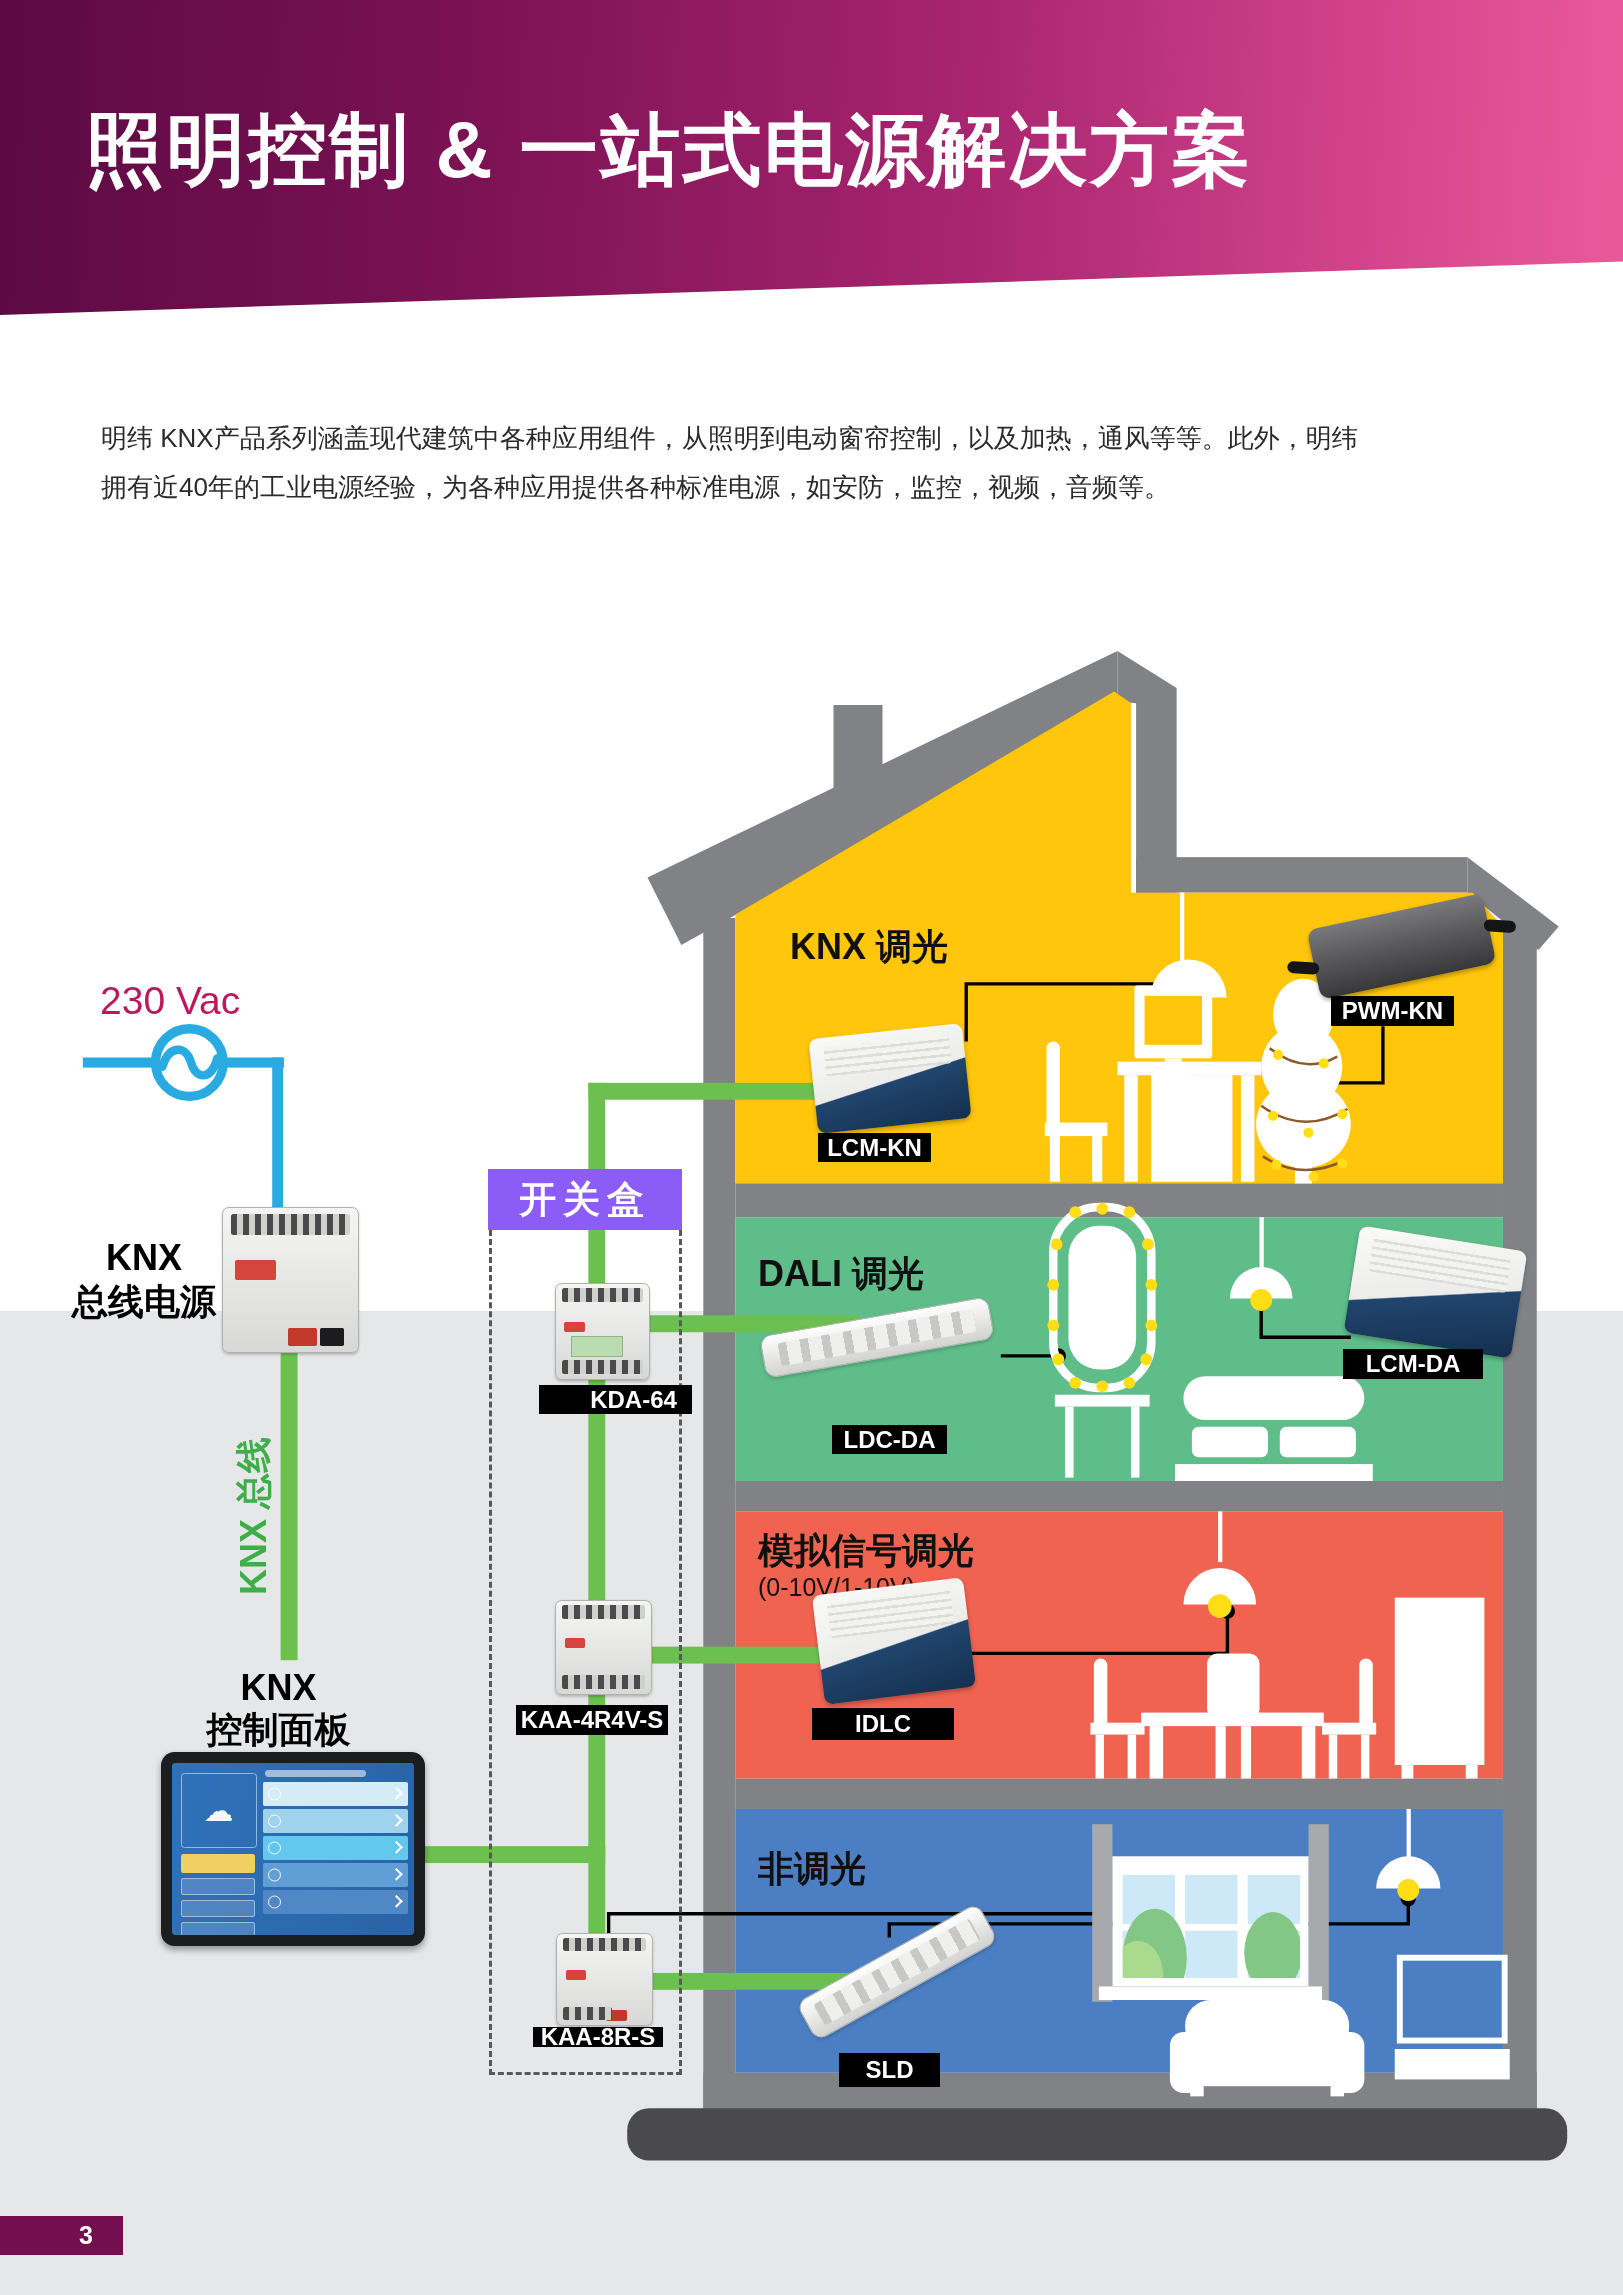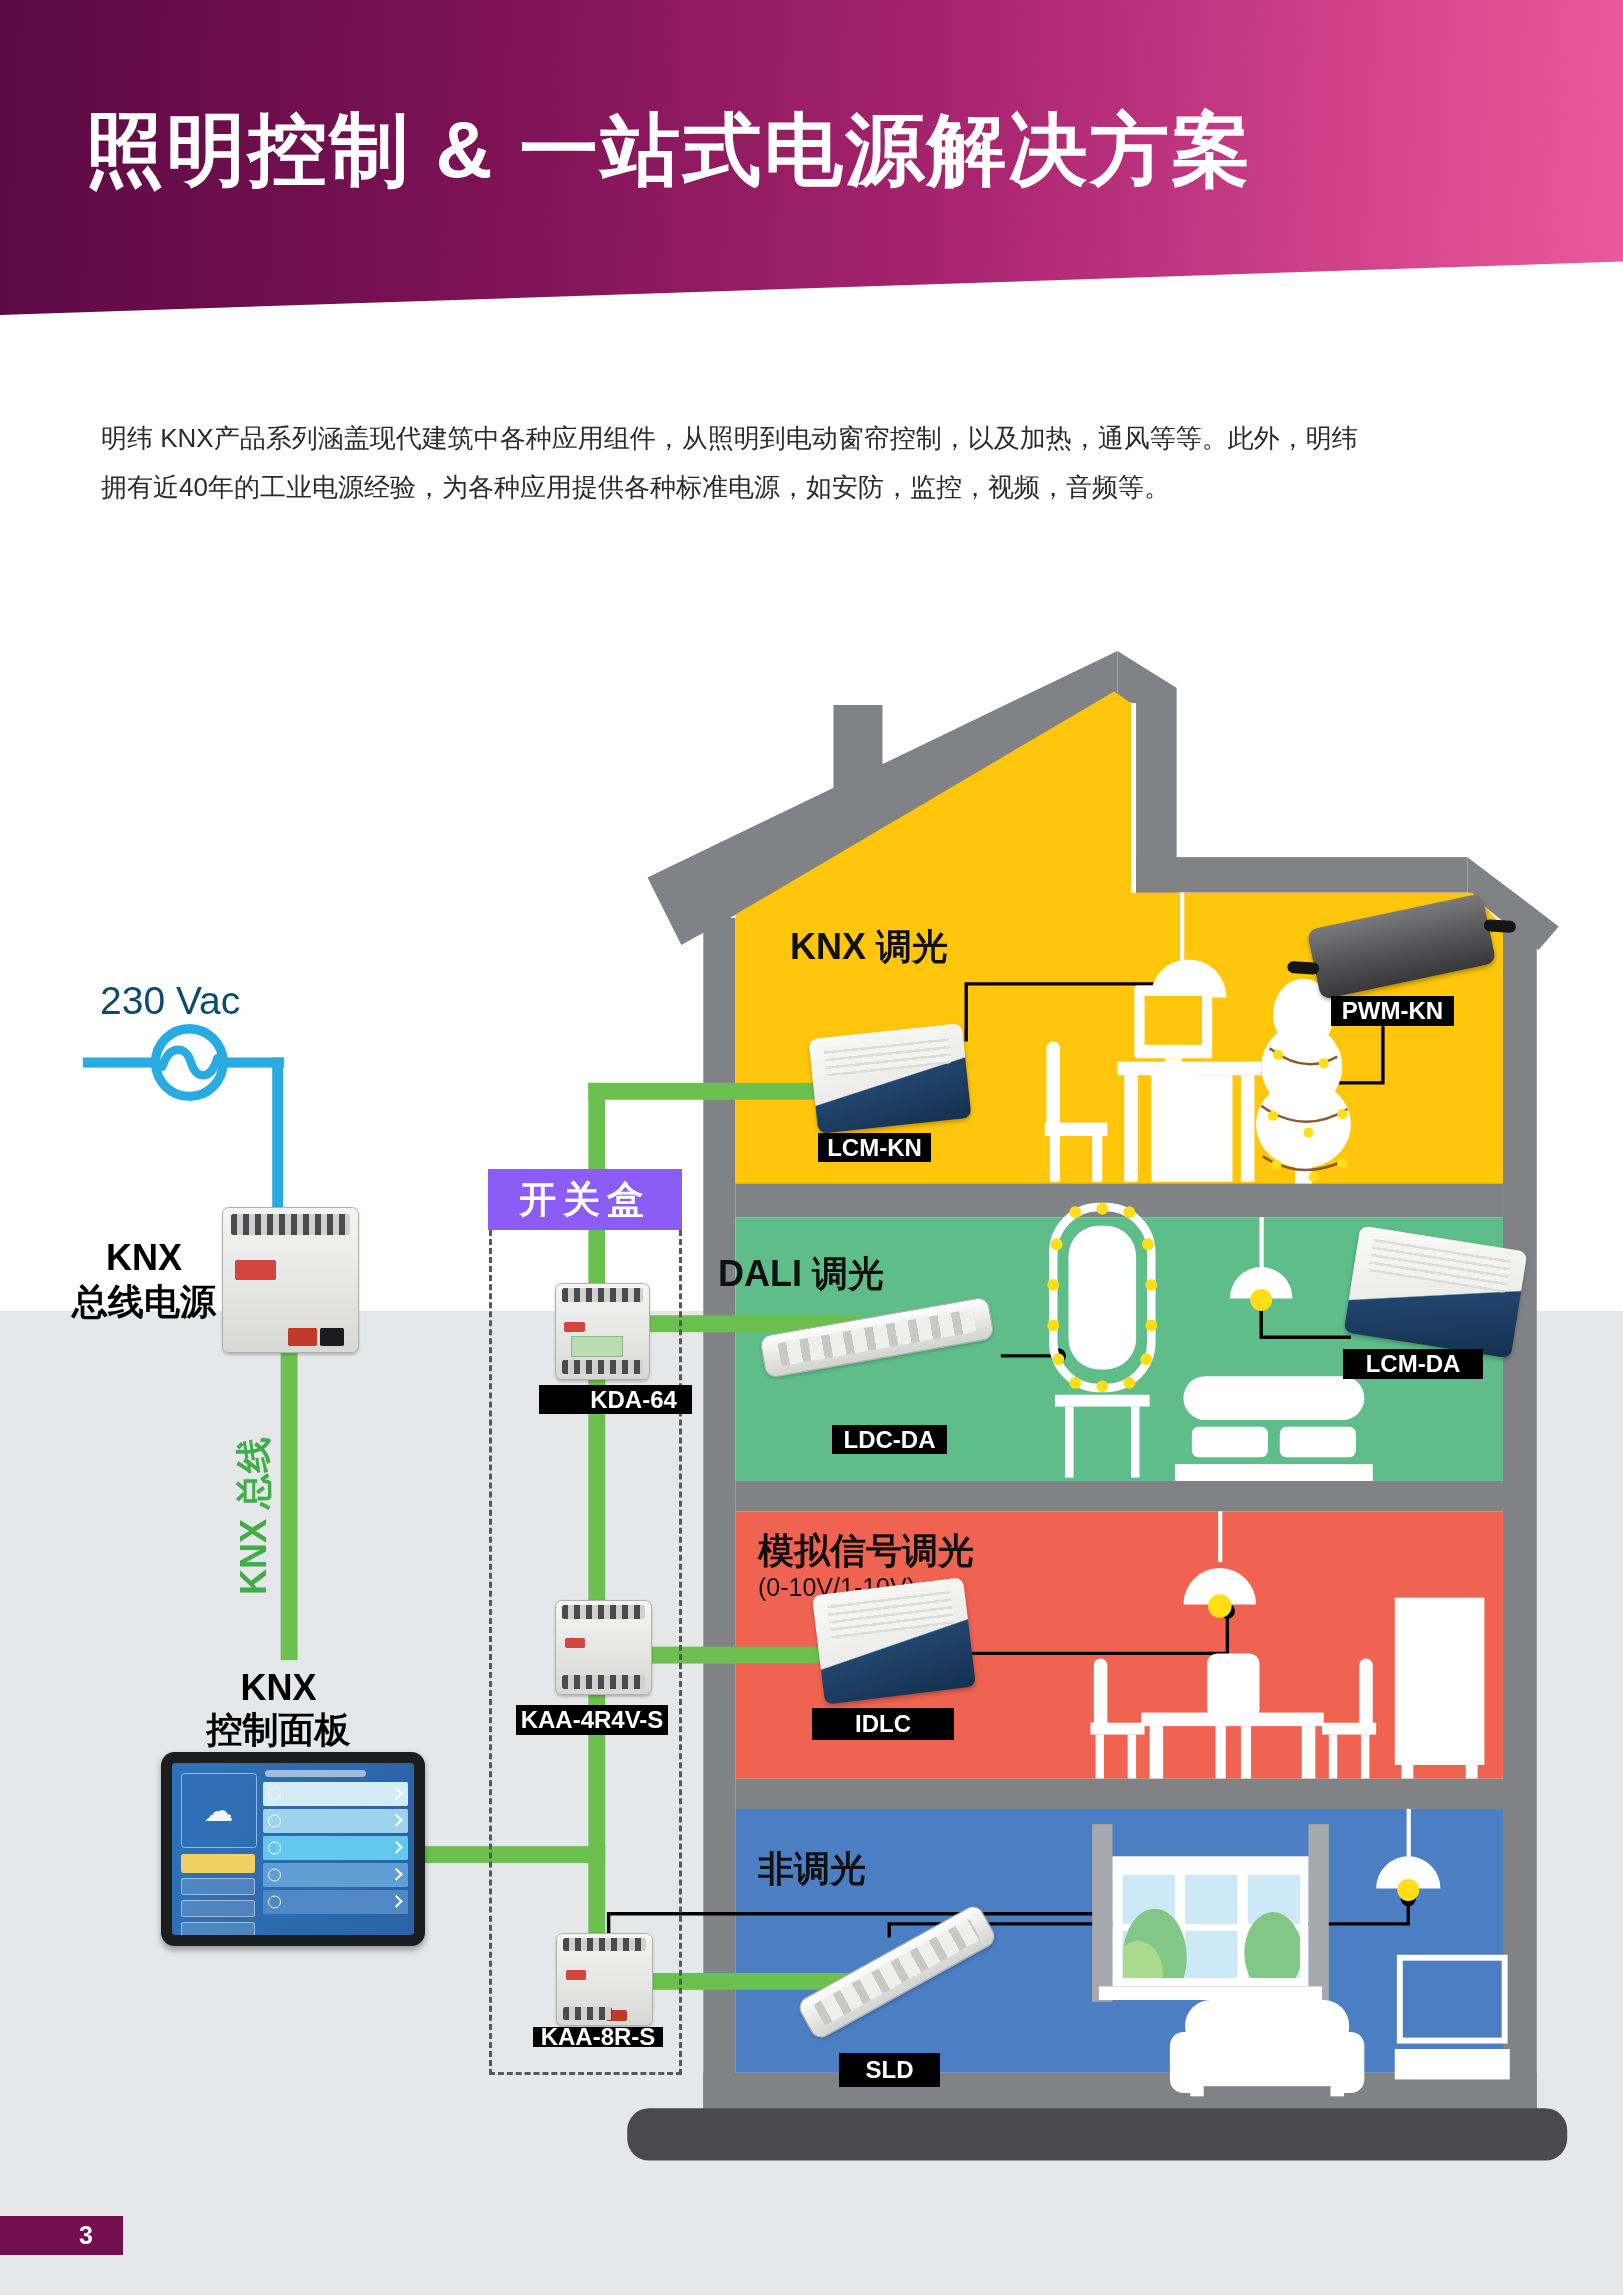--- a/index.html
+++ b/index.html
@@ -32,21 +32,21 @@
   
   .plabel{background:#000000;color:#ffffff;font-weight:bold;font-size:24px;
     display:flex;align-items:center;justify-content:center;white-space:nowrap;}
 
   
   .swbox-title{left:488px;top:1169px;width:194px;height:61px;background:#8b5cf6;color:#ffffff;
     font-size:37px;font-weight:bold;letter-spacing:6.8px;display:flex;align-items:center;justify-content:center;}
   .swbox-dash{left:489px;top:1230px;width:193px;height:845px;border:3.4px dashed #57585a;border-top:none;box-sizing:border-box;}
 
   
-  .vac{left:100px;top:979px;color:#0c4a6e;font-size:39px;white-space:nowrap;}
+  .vac{left:100px;top:979px;color:#be185d;font-size:39px;white-space:nowrap;}
   .buspsu{left:68px;top:1236px;width:152px;text-align:center;color:#000;font-size:36px;font-weight:bold;line-height:44px;}
   .busgreen{left:135px;top:1427px;width:237px;height:178px;display:flex;align-items:center;justify-content:center;
     color:#3fae49;font-size:36px;font-weight:bold;transform:rotate(-90deg);transform-origin:50% 50%;white-space:nowrap;}
   .ctrlpanel{left:194px;top:1667px;width:169px;text-align:center;color:#000;font-size:36px;font-weight:bold;line-height:42px;}
 
   
   .din{background:linear-gradient(180deg,#f5f5f3,#d8d8d6);border:0.8px solid #b0b0ae;border-radius:6.8px;box-shadow:0 1.7px 2.5px rgba(0,0,0,.2);}
   .din .t,.din .b{position:absolute;left:6%;right:6%;height:15%;background:repeating-linear-gradient(90deg,#4a4a4c 0 6px,#d0d0ce 6px 12px);border-radius:2.5px;}
   .din .t{top:4%;} .din .b{bottom:5%;}
   .din .chip{position:absolute;left:9%;top:40%;width:22%;height:11%;background:#d6453d;border-radius:1.7px;}
@@ -363,21 +363,21 @@
         <span class="chev"></span>
       </div>
     <div class="trow" style="top:127px;background:#4f88c4;">
         <span class="ric"></span>
         <span class="chev"></span>
       </div>
   </div>
 </div>
 
 <div class="abs ftitle" style="left:790px;top:923px;">KNX 调光</div>
-<div class="abs ftitle" style="left:718px;top:1250px;text-align:right;">DALI 调光</div>
+<div class="abs ftitle" style="left:758px;top:1250px;text-align:right;">DALI 调光</div>
 <div class="abs ftitle" style="left:758px;top:1527px;">模拟信号调光</div>
 <div class="abs fsub" style="left:758px;top:1573px;">(0-10V/1-10V)</div>
 <div class="abs ftitle" style="left:758px;top:1845px;">非调光</div>
 
 <div class="abs driver" style="left:813px;top:1031px;width:154px;height:95px;transform:rotate(-6deg);"></div>
 <div class="abs pwm" style="left:1312px;top:911px;width:179px;height:71px;transform:rotate(-12deg);"></div>
 <div class="abs strip" style="left:761px;top:1316px;width:230px;height:41px;transform:rotate(-10deg);"></div>
 <div class="abs driver" style="left:1351px;top:1238px;width:169px;height:108px;transform:rotate(9deg);"></div>
 <div class="abs driver" style="left:818px;top:1586px;width:152px;height:110px;transform:rotate(-7deg);"></div>
 <div class="abs strip" style="left:793px;top:1950px;width:206px;height:42px;transform:rotate(-29deg);"></div>

